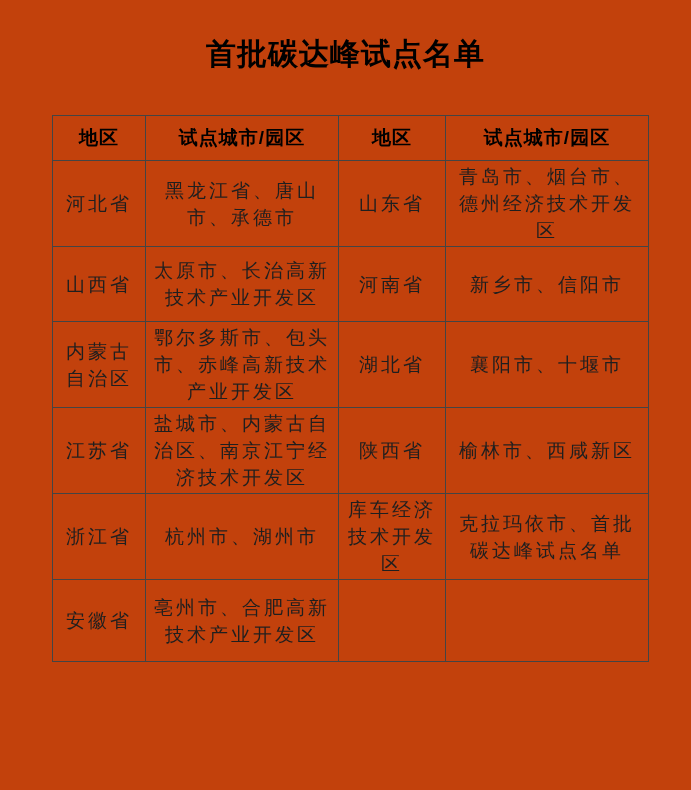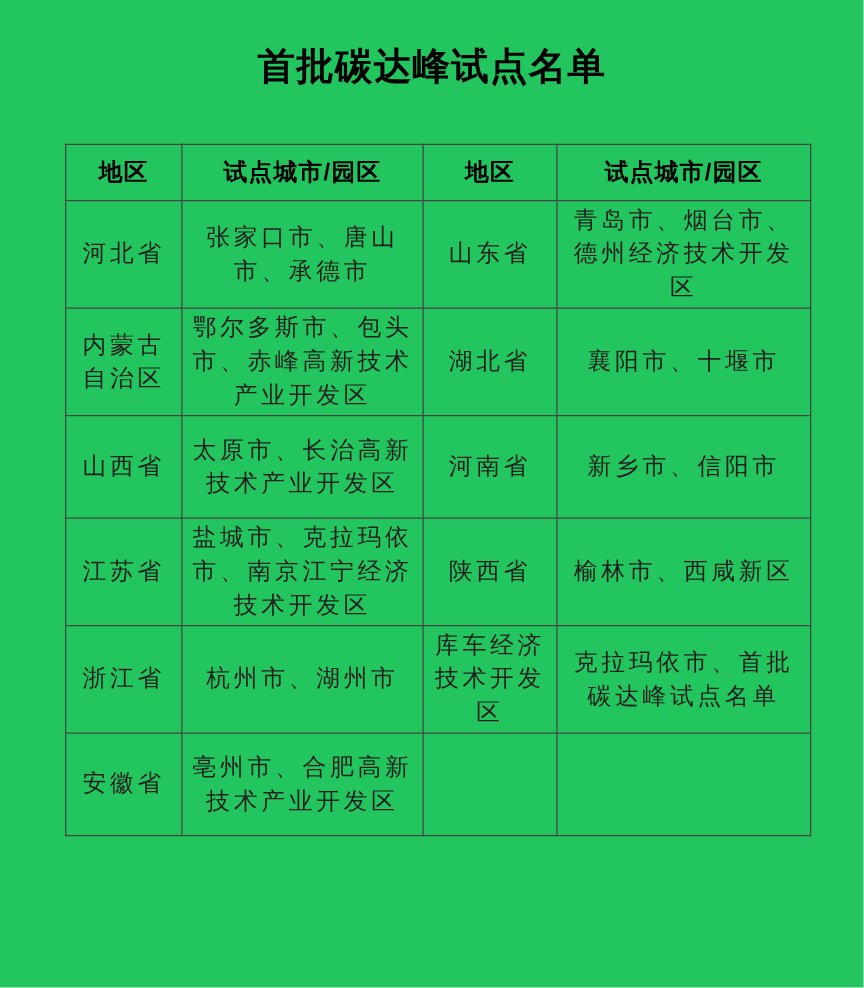--- a/index.html
+++ b/index.html
@@ -4,21 +4,21 @@
 <style>
   html, body {
     margin: 0;
     padding: 0;
     background: #ffffff;
   }
   .page {
     position: relative;
     width: 691px;
     height: 790px;
-    background: #22c55e;
+    background: #c2410c;
     overflow: hidden;
     font-family: "Liberation Serif", "DejaVu Serif", serif;
     color: #1a1a1a;
   }
   .doc-title {
     margin: 36px 0 0 0;
     text-align: center;
     font-family: "Liberation Serif", "DejaVu Serif", serif;
     font-weight: bold;
     font-size: 30px;
@@ -90,39 +90,39 @@
       <tr>
         <th>地区</th>
         <th>试点城市/园区</th>
         <th>地区</th>
         <th>试点城市/园区</th>
       </tr>
     </thead>
     <tbody>
       <tr>
         <td>河北省</td>
-        <td>张家口市、唐山市、承德市</td>
+        <td>黑龙江省、唐山市、承德市</td>
         <td>山东省</td>
         <td>青岛市、烟台市、德州经济技术开发区</td>
+      </tr>
+      <tr>
+        <td>山西省</td>
+        <td>太原市、长治高新技术产业开发区</td>
+        <td>河南省</td>
+        <td>新乡市、信阳市</td>
       </tr>
       <tr>
         <td>内蒙古自治区</td>
         <td>鄂尔多斯市、包头市、赤峰高新技术产业开发区</td>
         <td>湖北省</td>
         <td>襄阳市、十堰市</td>
       </tr>
       <tr>
-        <td>山西省</td>
-        <td>太原市、长治高新技术产业开发区</td>
-        <td>河南省</td>
-        <td>新乡市、信阳市</td>
-      </tr>
-      <tr>
         <td>江苏省</td>
-        <td>盐城市、克拉玛依市、南京江宁经济技术开发区</td>
+        <td>盐城市、内蒙古自治区、南京江宁经济技术开发区</td>
         <td>陕西省</td>
         <td>榆林市、西咸新区</td>
       </tr>
       <tr>
         <td>浙江省</td>
         <td>杭州市、湖州市</td>
         <td>库车经济技术开发区</td>
         <td>克拉玛依市、首批碳达峰试点名单</td>
       </tr>
       <tr>

